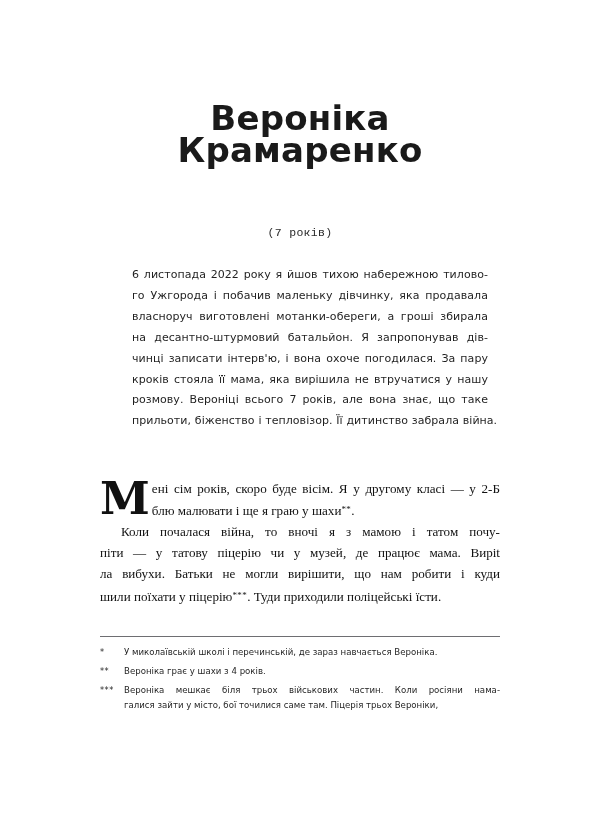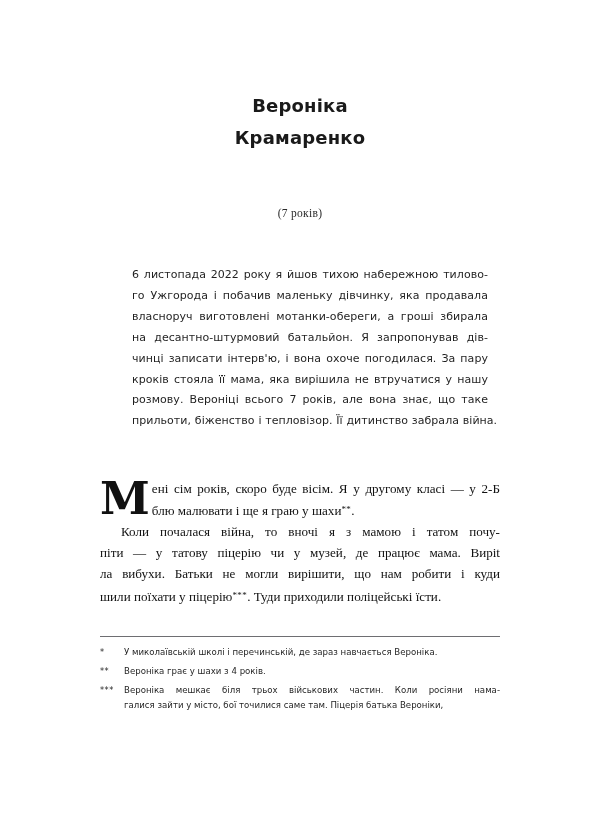--- a/index.html
+++ b/index.html
@@ -26,29 +26,29 @@
   .title-block {
     position: absolute;
     left: 0;
     top: 86px;
     width: 600px;
     text-align: center;
   }
   .chapter-title {
     font-family: "DejaVu Sans", sans-serif;
     font-weight: 700;
-    font-size: 18px;
+    font-size: 34px;
     line-height: 32px;
     letter-spacing: 0.2px;
     color: #1a1a1a;
-    margin: 4px;
+    margin: 16px;
     white-space: pre-line;
   }
   .chapter-subtitle {
-    font-family: Liberation Serif, serif;
+    font-family: Liberation Mono, monospace;
     font-size: 11.5px;
     line-height: 14px;
     color: #2b2b2b;
     margin: 8px;
     padding-top: 44px;
     letter-spacing: 0.3px;
   }
 
   
   .intro {
@@ -236,19 +236,19 @@
       <div class="fn-item">
         <div class="fn-mark">**</div>
         <div class="fn-text">
           <span class="ln rag">Вероніка грає у шахи з 4 років.</span>
         </div>
       </div>
       <div class="fn-item">
         <div class="fn-mark">***</div>
         <div class="fn-text">
           <span class="ln">Вероніка мешкає біля трьох військових частин. Коли росіяни нама-</span>
-          <span class="ln rag">галися зайти у місто, бої точилися саме там. Піцерія батька Вероніки,</span>
+          <span class="ln rag">галися зайти у місто, бої точилися саме там. Піцерія трьох Вероніки,</span>
         </div>
       </div>
     </div>
 
 
 </div>
 
 </body></html>

